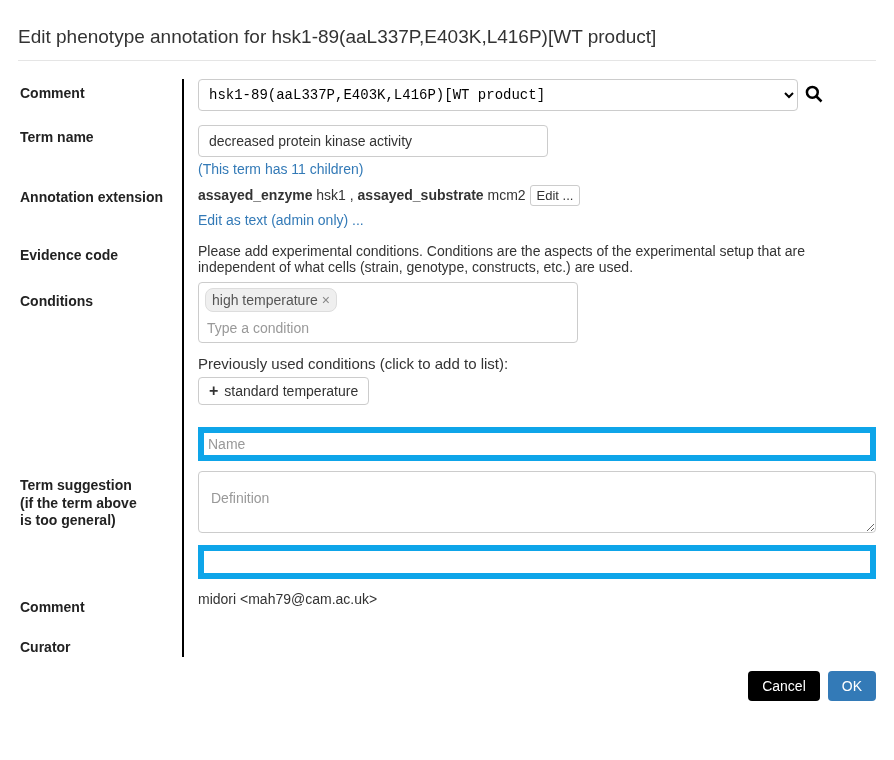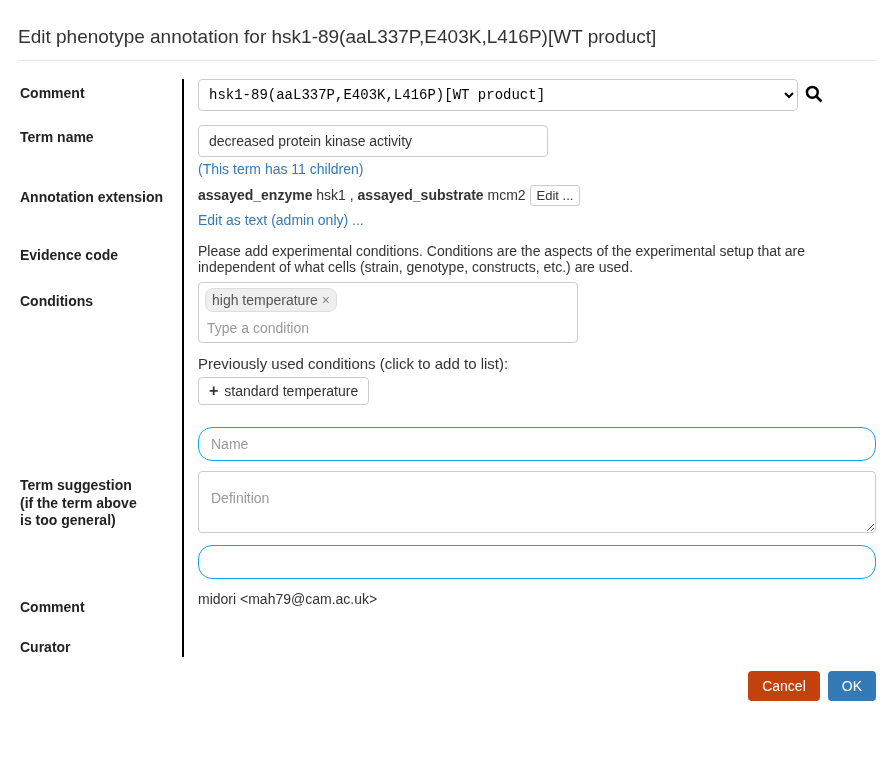--- a/index.html
+++ b/index.html
@@ -138,23 +138,23 @@
     background: #fff;
     padding: 5px 10px;
     font-size: 14px;
     cursor: pointer;
     color: #333;
   }
   .chip-btn .plus { font-weight: bold; font-size: 16px; line-height: 1; }
   .wide-input {
     width: 100%;
     height: 34px;
-    border: 1px solid #0ea5e9;
-    border-radius: 14px;
-    padding: 4px 12px;
+    border: 6px solid #0ea5e9;
+    border-radius: 0;
+    padding: 4px 4px;
     font-size: 14px;
   }
   .wide-input::placeholder { color: #999; }
   .wide-textarea {
     width: 100%;
     height: 62px;
     border: 1px solid #ccc;
     border-radius: 4px;
     padding: 18px 12px;
     font-size: 14px;
@@ -174,21 +174,21 @@
     padding-top: 14px;
   }
   .btn {
     border: none;
     border-radius: 4px;
     padding: 7px 14px;
     font-size: 14px;
     cursor: pointer;
     color: #fff;
   }
-  .btn-cancel { background: #c2410c; }
+  .btn-cancel { background: #000000; }
   .btn-ok { background: #337ab7; }
 </style>
 </head>
 <body>
 
 <div class="dialog">
 
   <div class="title">Edit phenotype annotation for hsk1-89(aaL337P,E403K,L416P)[WT product]</div>
 
   <div class="form-body">

